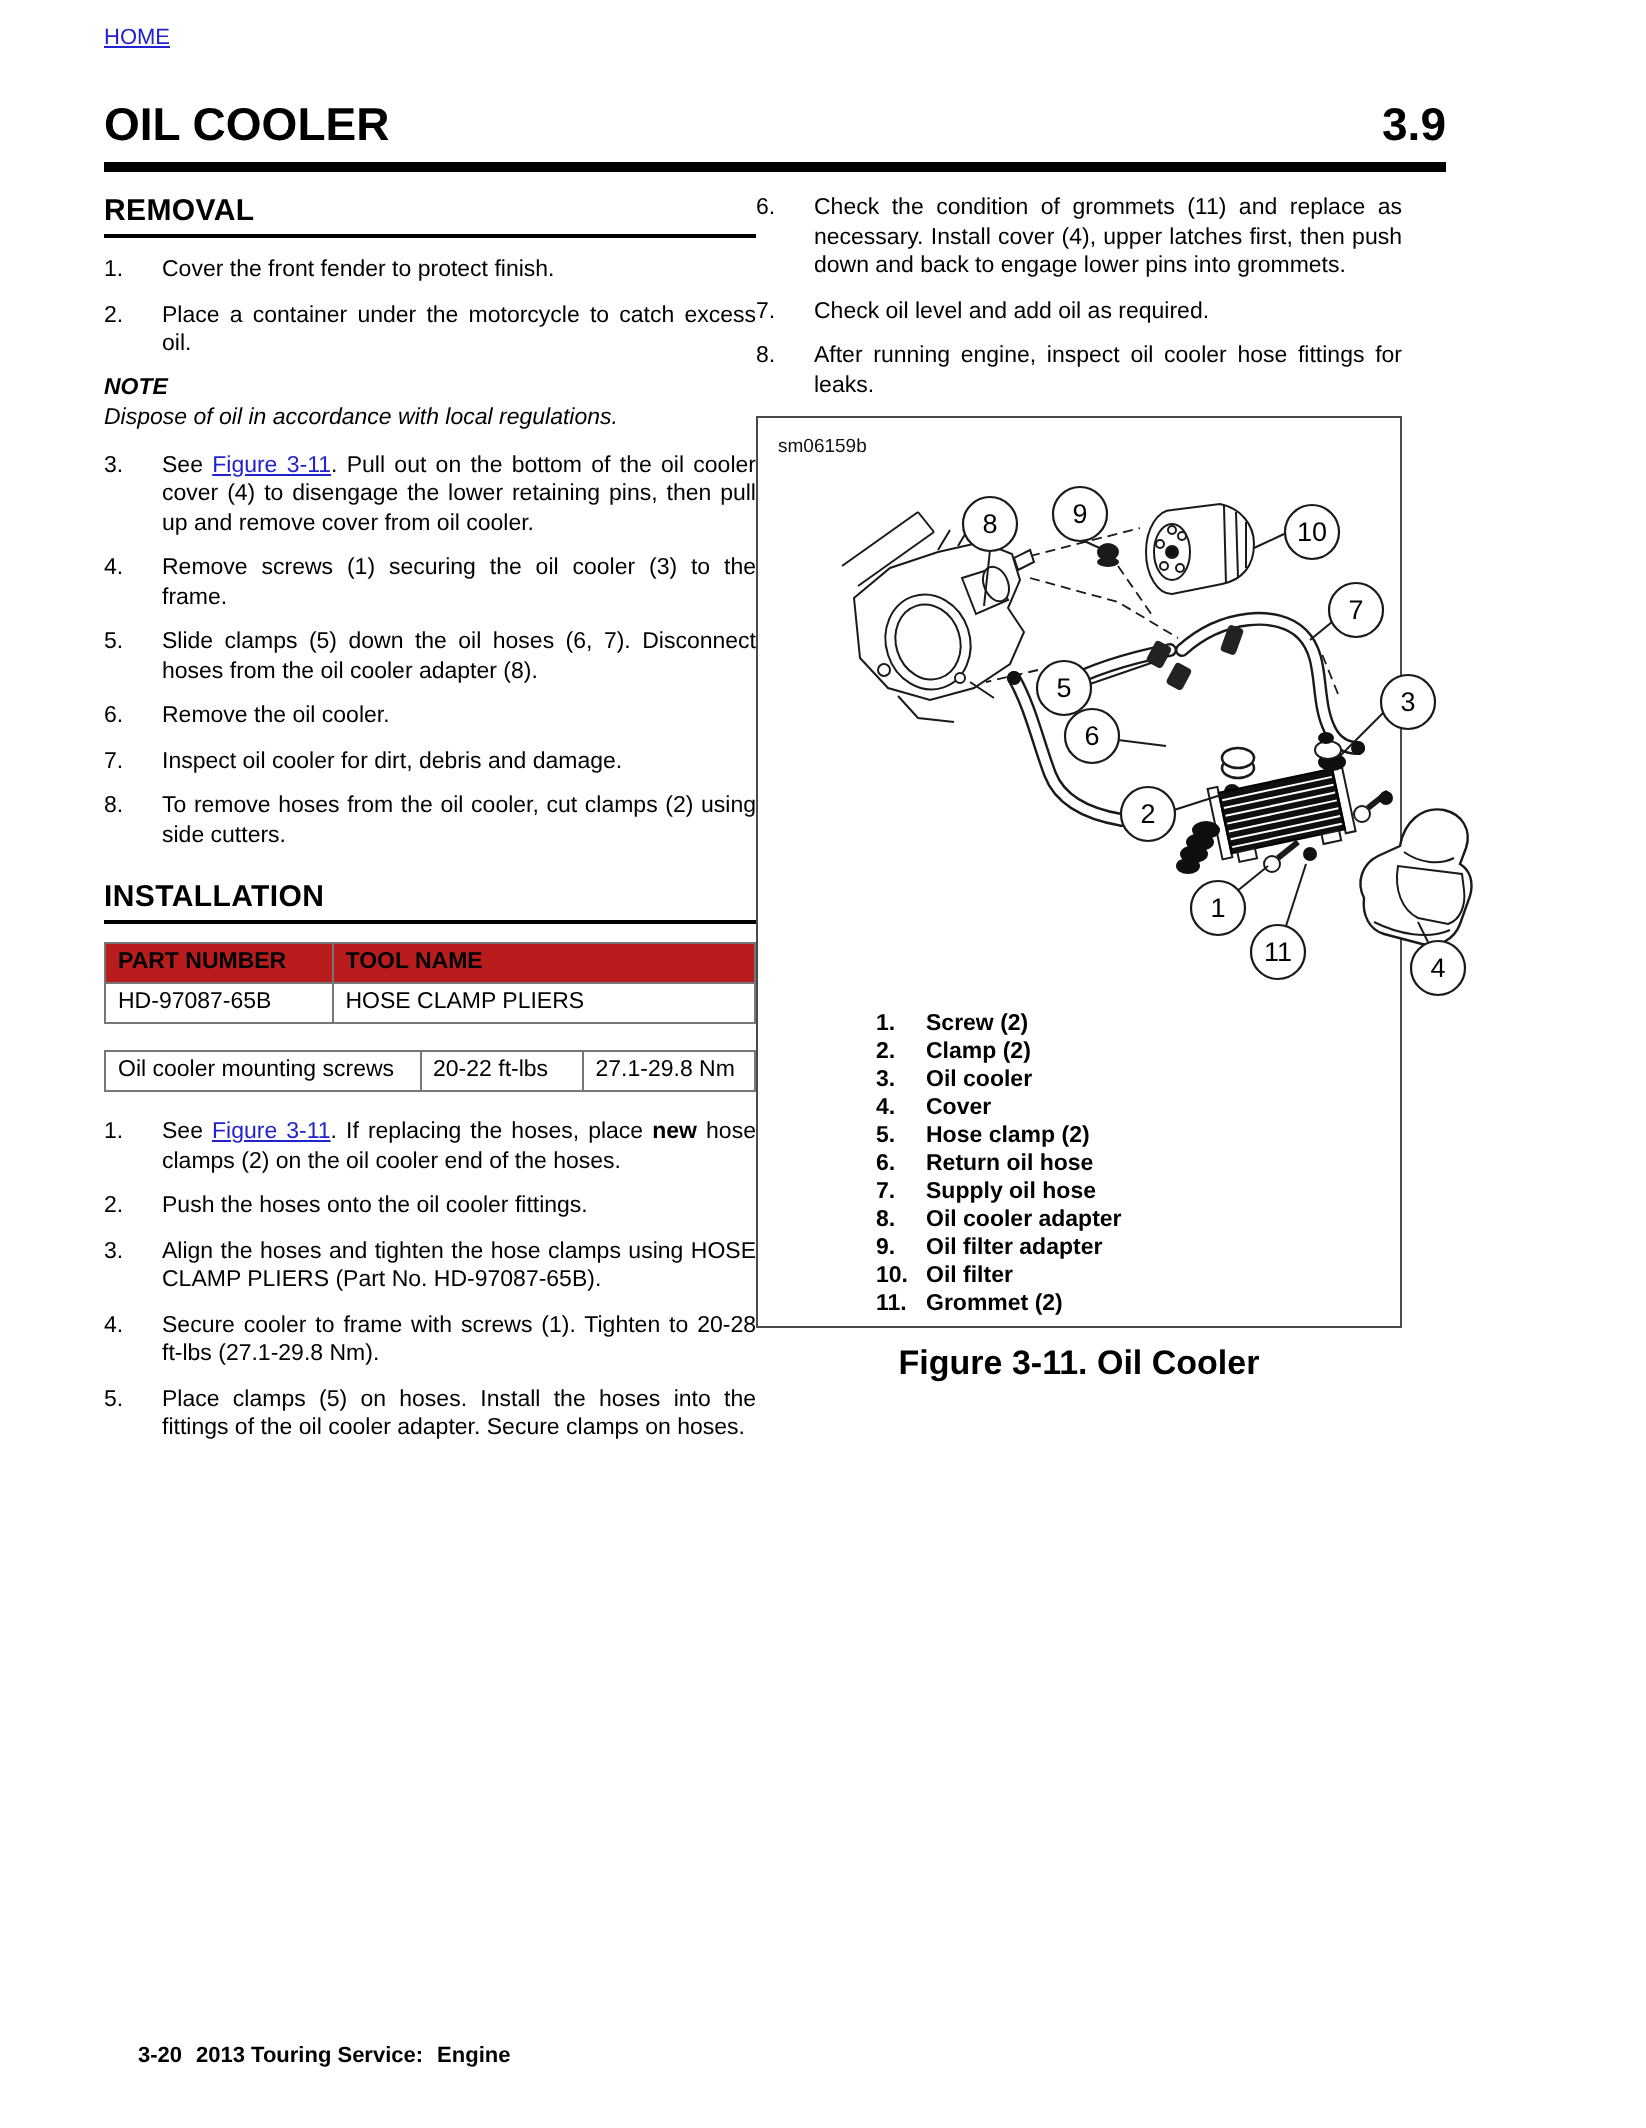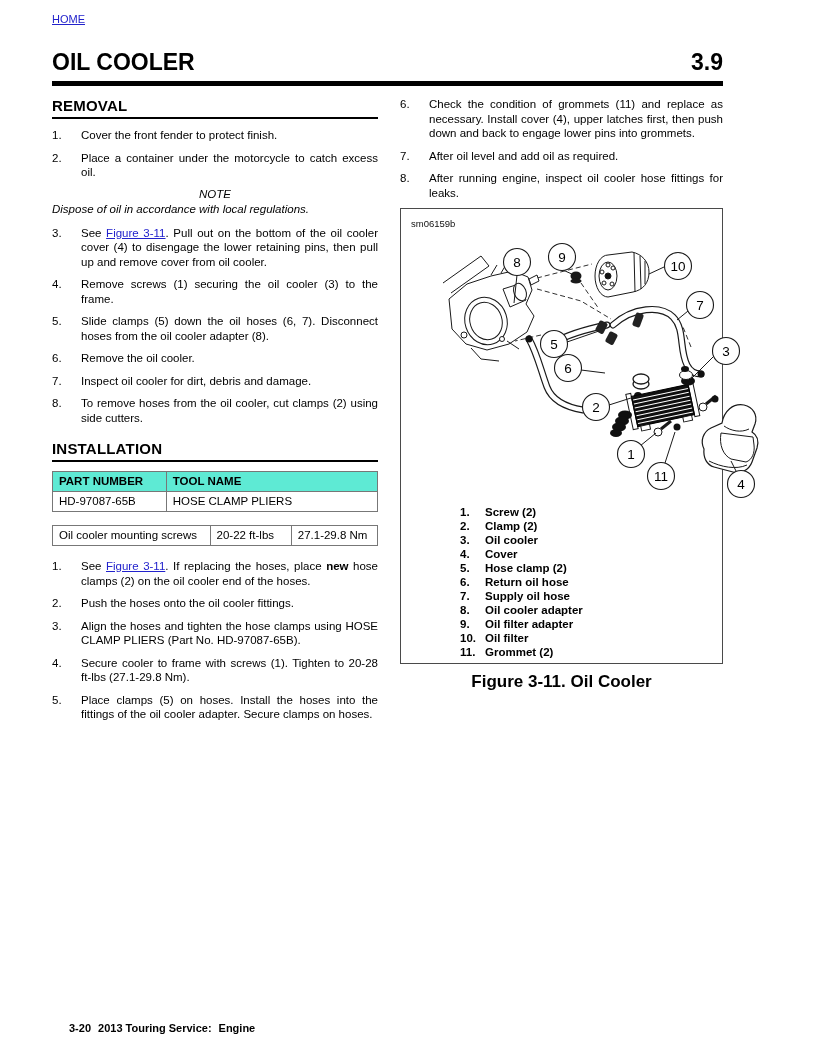--- a/index.html
+++ b/index.html
@@ -11,40 +11,40 @@
 
   .home-link { position:absolute; left:52px; top:13px; font-size:11px; }
 
   .titlebar {
     position:absolute; left:52px; top:50px; width:671px;
     display:flex; justify-content:space-between; align-items:flex-end;
     border-bottom:5px solid #000; padding-bottom:7px;
   }
   .page-title, .section-number { font-size:23px; font-weight:bold; line-height:24px; }
 
-  .columns { position:absolute; left:52px; top:97px; width:671px; display:flex; gap:22px; }
+  .columns { position:absolute; left:52px; top:97px; width:671px; display:flex; }
   .col-left { width:326px; flex:none; }
   .col-right { width:323px; flex:none; }
 
   h2.sec-heading {
     font-size:15px; font-weight:bold; margin:0 0 9px 0;
     border-bottom:2px solid #000; padding-bottom:3px; letter-spacing:.2px;
   }
   .installation-heading { margin-top:15px !important; }
 
   .step { display:flex; font-size:11.5px; line-height:14.5px; margin-bottom:8px; }
   .step .num { width:29px; flex:none; }
   .step .txt { flex:1; text-align:justify; }
 
-  .note-label { text-align:center; font-style:italic; font-size:11.5px; margin:5px 0 2px 0; }
+  .note-label { font-style:italic; font-size:11.5px; margin:5px 0 2px 0;font-weight:bold; }
   .note-text  { font-style:italic; font-size:11.5px; margin:0 0 10px 0; line-height:14px; }
 
   table.spec { width:100%; border-collapse:collapse; font-size:11.5px; margin:0 0 13px 0; }
   table.spec th, table.spec td { border:1px solid #777; padding:3px 6px; line-height:13px; }
-  table.spec th { background:#5eead4; font-weight:bold; text-align:left; }
+  table.spec th { background:#b91c1c; font-weight:bold; text-align:left; }
   table.spec th.center, table.spec td.center { }
   .tool-col1 { width:35%; }
   .fast-col1 { width:48%; }
   .fast-col2 { width:25%; }
 
   .figure-box {
     border:1px solid #4a4a4a; height:456px; margin-top:7px; position:relative;
     box-sizing:border-box;
     padding-left:40px;
   }
@@ -160,21 +160,21 @@
     </div>
 
     <div class="col-right">
 
       <div class="step">
         <span class="num">6.</span>
         <span class="txt">Check the condition of grommets (11) and replace as necessary. Install cover (4), upper latches first, then push down and back to engage lower pins into grommets.</span>
       </div>
       <div class="step">
         <span class="num">7.</span>
-        <span class="txt">After oil level and add oil as required.</span>
+        <span class="txt">Check oil level and add oil as required.</span>
       </div>
       <div class="step">
         <span class="num">8.</span>
         <span class="txt">After running engine, inspect oil cooler hose fittings for leaks.</span>
       </div>
 
       <div class="figure-box">
         <div class="figure-code">sm06159b</div>
 
         <svg class="diagram" width="321" height="282" viewBox="0 0 321 282">

